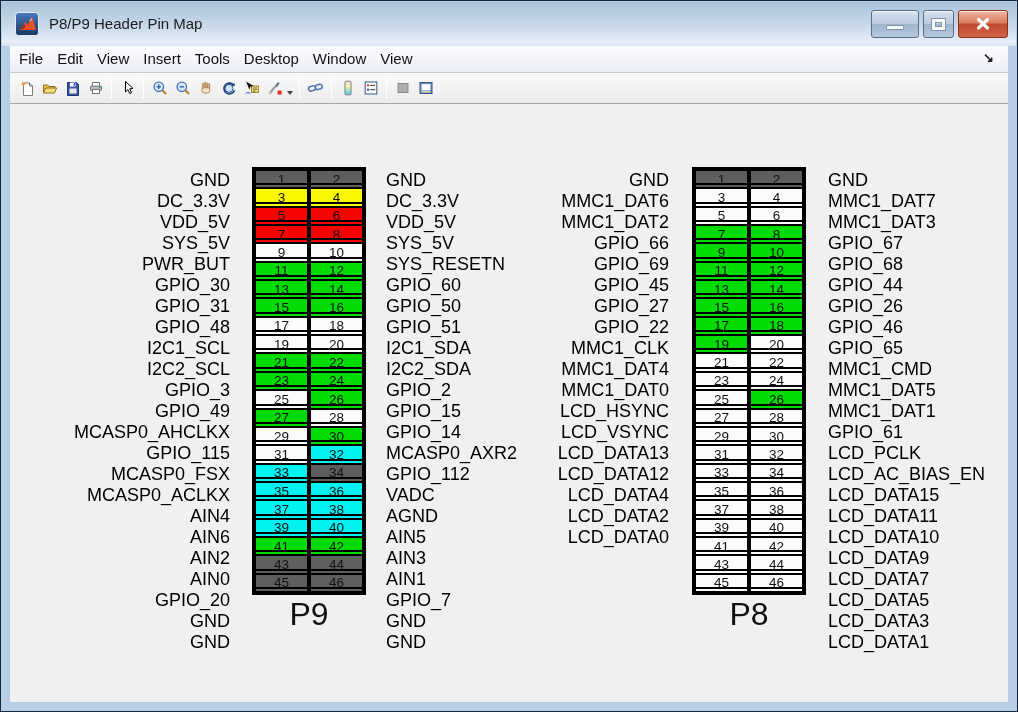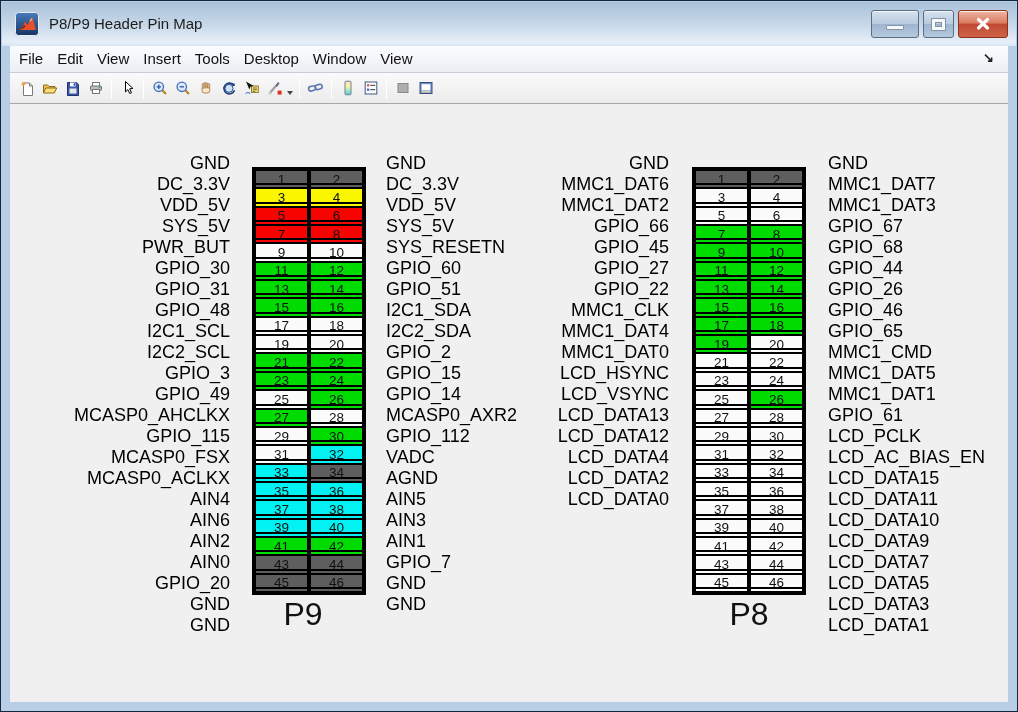--- a/index.html
+++ b/index.html
@@ -34,31 +34,31 @@
   .tsep{width:1px;height:21px;background:#b9b9b9;border-right:1px solid #fff;margin:0 4px;}
   .dd{width:0;height:0;border-left:3px solid transparent;border-right:3px solid transparent;
     border-top:4px solid #444;margin:10px 2px 0 1px;}
   
   .canvas{position:absolute;top:103px;left:9px;right:9px;bottom:9px;background:#f0f0f0;}
   .pin-grid{position:absolute;width:114px;height:428px;border:3px solid #000;background:#000;
     display:grid;grid-template-columns:1fr 1fr;grid-auto-rows:1fr;column-gap:4px;row-gap:2px;padding:1px;}
   .pin{position:relative;display:flex;align-items:center;justify-content:center;
     font-size:13.5px;color:#111;}
   .pin::after{content:"";position:absolute;left:0;right:0;bottom:2px;height:2px;background:#000;}
-  .label-col{position:absolute;top:46px;height:428px;display:grid;grid-template-rows:repeat(23,1fr);
+  .label-col{position:absolute;top:63px;height:428px;display:grid;grid-template-rows:repeat(23,1fr);
     padding:3px 0;}
   .rowlabel{display:flex;align-items:center;font-size:18px;color:#000;white-space:nowrap;}
   .label-col.left .rowlabel{justify-content:flex-end;}
   .label-col.right .rowlabel{justify-content:flex-start;}
   .hdr-title{position:absolute;top:492px;width:114px;text-align:center;font-size:32px;color:#111;}
   
   #grid-p9{left:242px;top:63px;} #grid-p8{left:682px;top:63px;}
   #ll-p9{left:20px;width:200px;} #rl-p9{left:376px;width:200px;}
   #ll-p8{left:459px;width:200px;} #rl-p8{left:818px;width:195px;}
-  #t-p9{left:236px;} #t-p8{left:682px;}
+  #t-p9{left:242px;} #t-p8{left:682px;}
 </style>
 </head>
 <body>
 
 <div class="window">
 
   <div class="titlebar">
     <svg class="mlicon" viewBox="0 0 24 24">
       <defs>
           <linearGradient id="mlg" x1="0" y1="0" x2="0" y2="1">
@@ -306,20 +306,21 @@
         <div class="pin" style="background: rgb(94, 94, 94);">45</div>
         <div class="pin" style="background: rgb(94, 94, 94);">46</div>
       </div>
     <div class="label-col right" id="rl-p9">
         <div class="rowlabel">GND</div>
         <div class="rowlabel">DC_3.3V</div>
         <div class="rowlabel">VDD_5V</div>
         <div class="rowlabel">SYS_5V</div>
         <div class="rowlabel">SYS_RESETN</div>
         <div class="rowlabel">GPIO_60</div>
+        <div class="rowlabel">GPIO_50</div>
         <div class="rowlabel">GPIO_51</div>
         <div class="rowlabel">I2C1_SDA</div>
         <div class="rowlabel">I2C2_SDA</div>
         <div class="rowlabel">GPIO_2</div>
         <div class="rowlabel">GPIO_15</div>
         <div class="rowlabel">GPIO_14</div>
         <div class="rowlabel">MCASP0_AXR2</div>
         <div class="rowlabel">GPIO_112</div>
         <div class="rowlabel">VADC</div>
         <div class="rowlabel">AGND</div>
@@ -330,20 +331,21 @@
         <div class="rowlabel">GND</div>
         <div class="rowlabel">GND</div>
       </div>
     <div class="hdr-title" id="t-p9">P9</div>
 
     <div class="label-col left" id="ll-p8">
         <div class="rowlabel">GND</div>
         <div class="rowlabel">MMC1_DAT6</div>
         <div class="rowlabel">MMC1_DAT2</div>
         <div class="rowlabel">GPIO_66</div>
+        <div class="rowlabel">GPIO_69</div>
         <div class="rowlabel">GPIO_45</div>
         <div class="rowlabel">GPIO_27</div>
         <div class="rowlabel">GPIO_22</div>
         <div class="rowlabel">MMC1_CLK</div>
         <div class="rowlabel">MMC1_DAT4</div>
         <div class="rowlabel">MMC1_DAT0</div>
         <div class="rowlabel">LCD_HSYNC</div>
         <div class="rowlabel">LCD_VSYNC</div>
         <div class="rowlabel">LCD_DATA13</div>
         <div class="rowlabel">LCD_DATA12</div>

